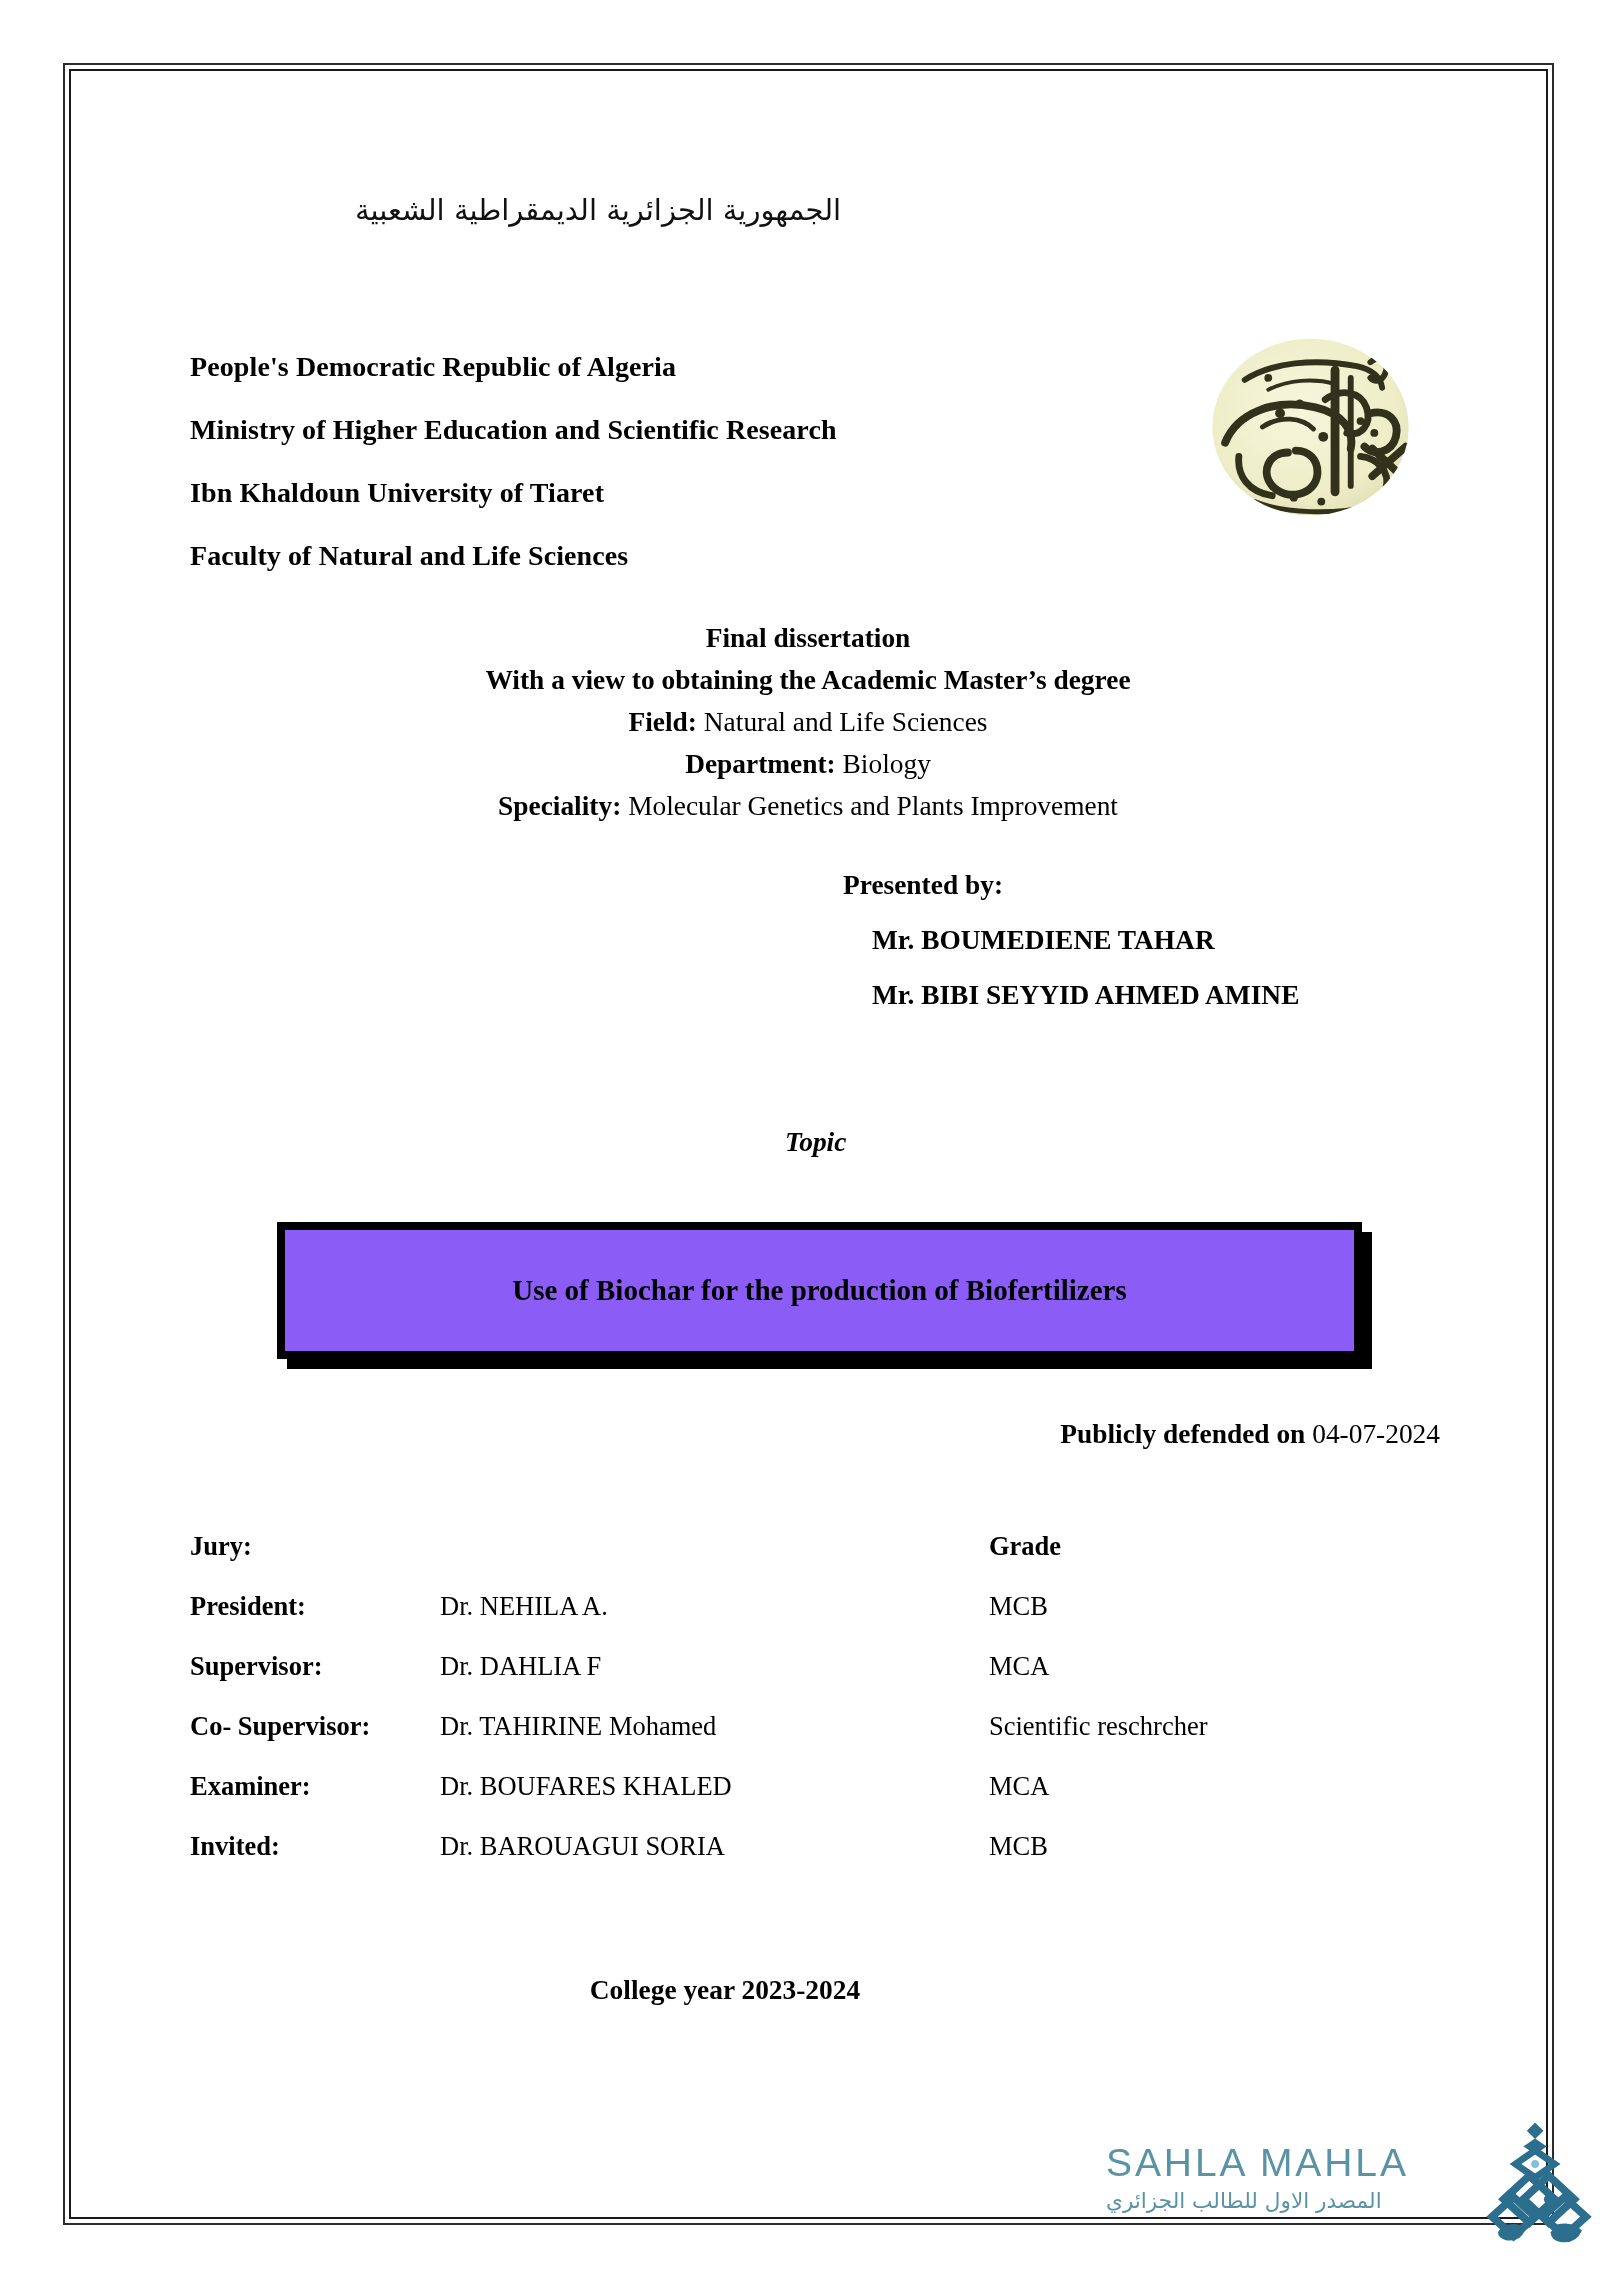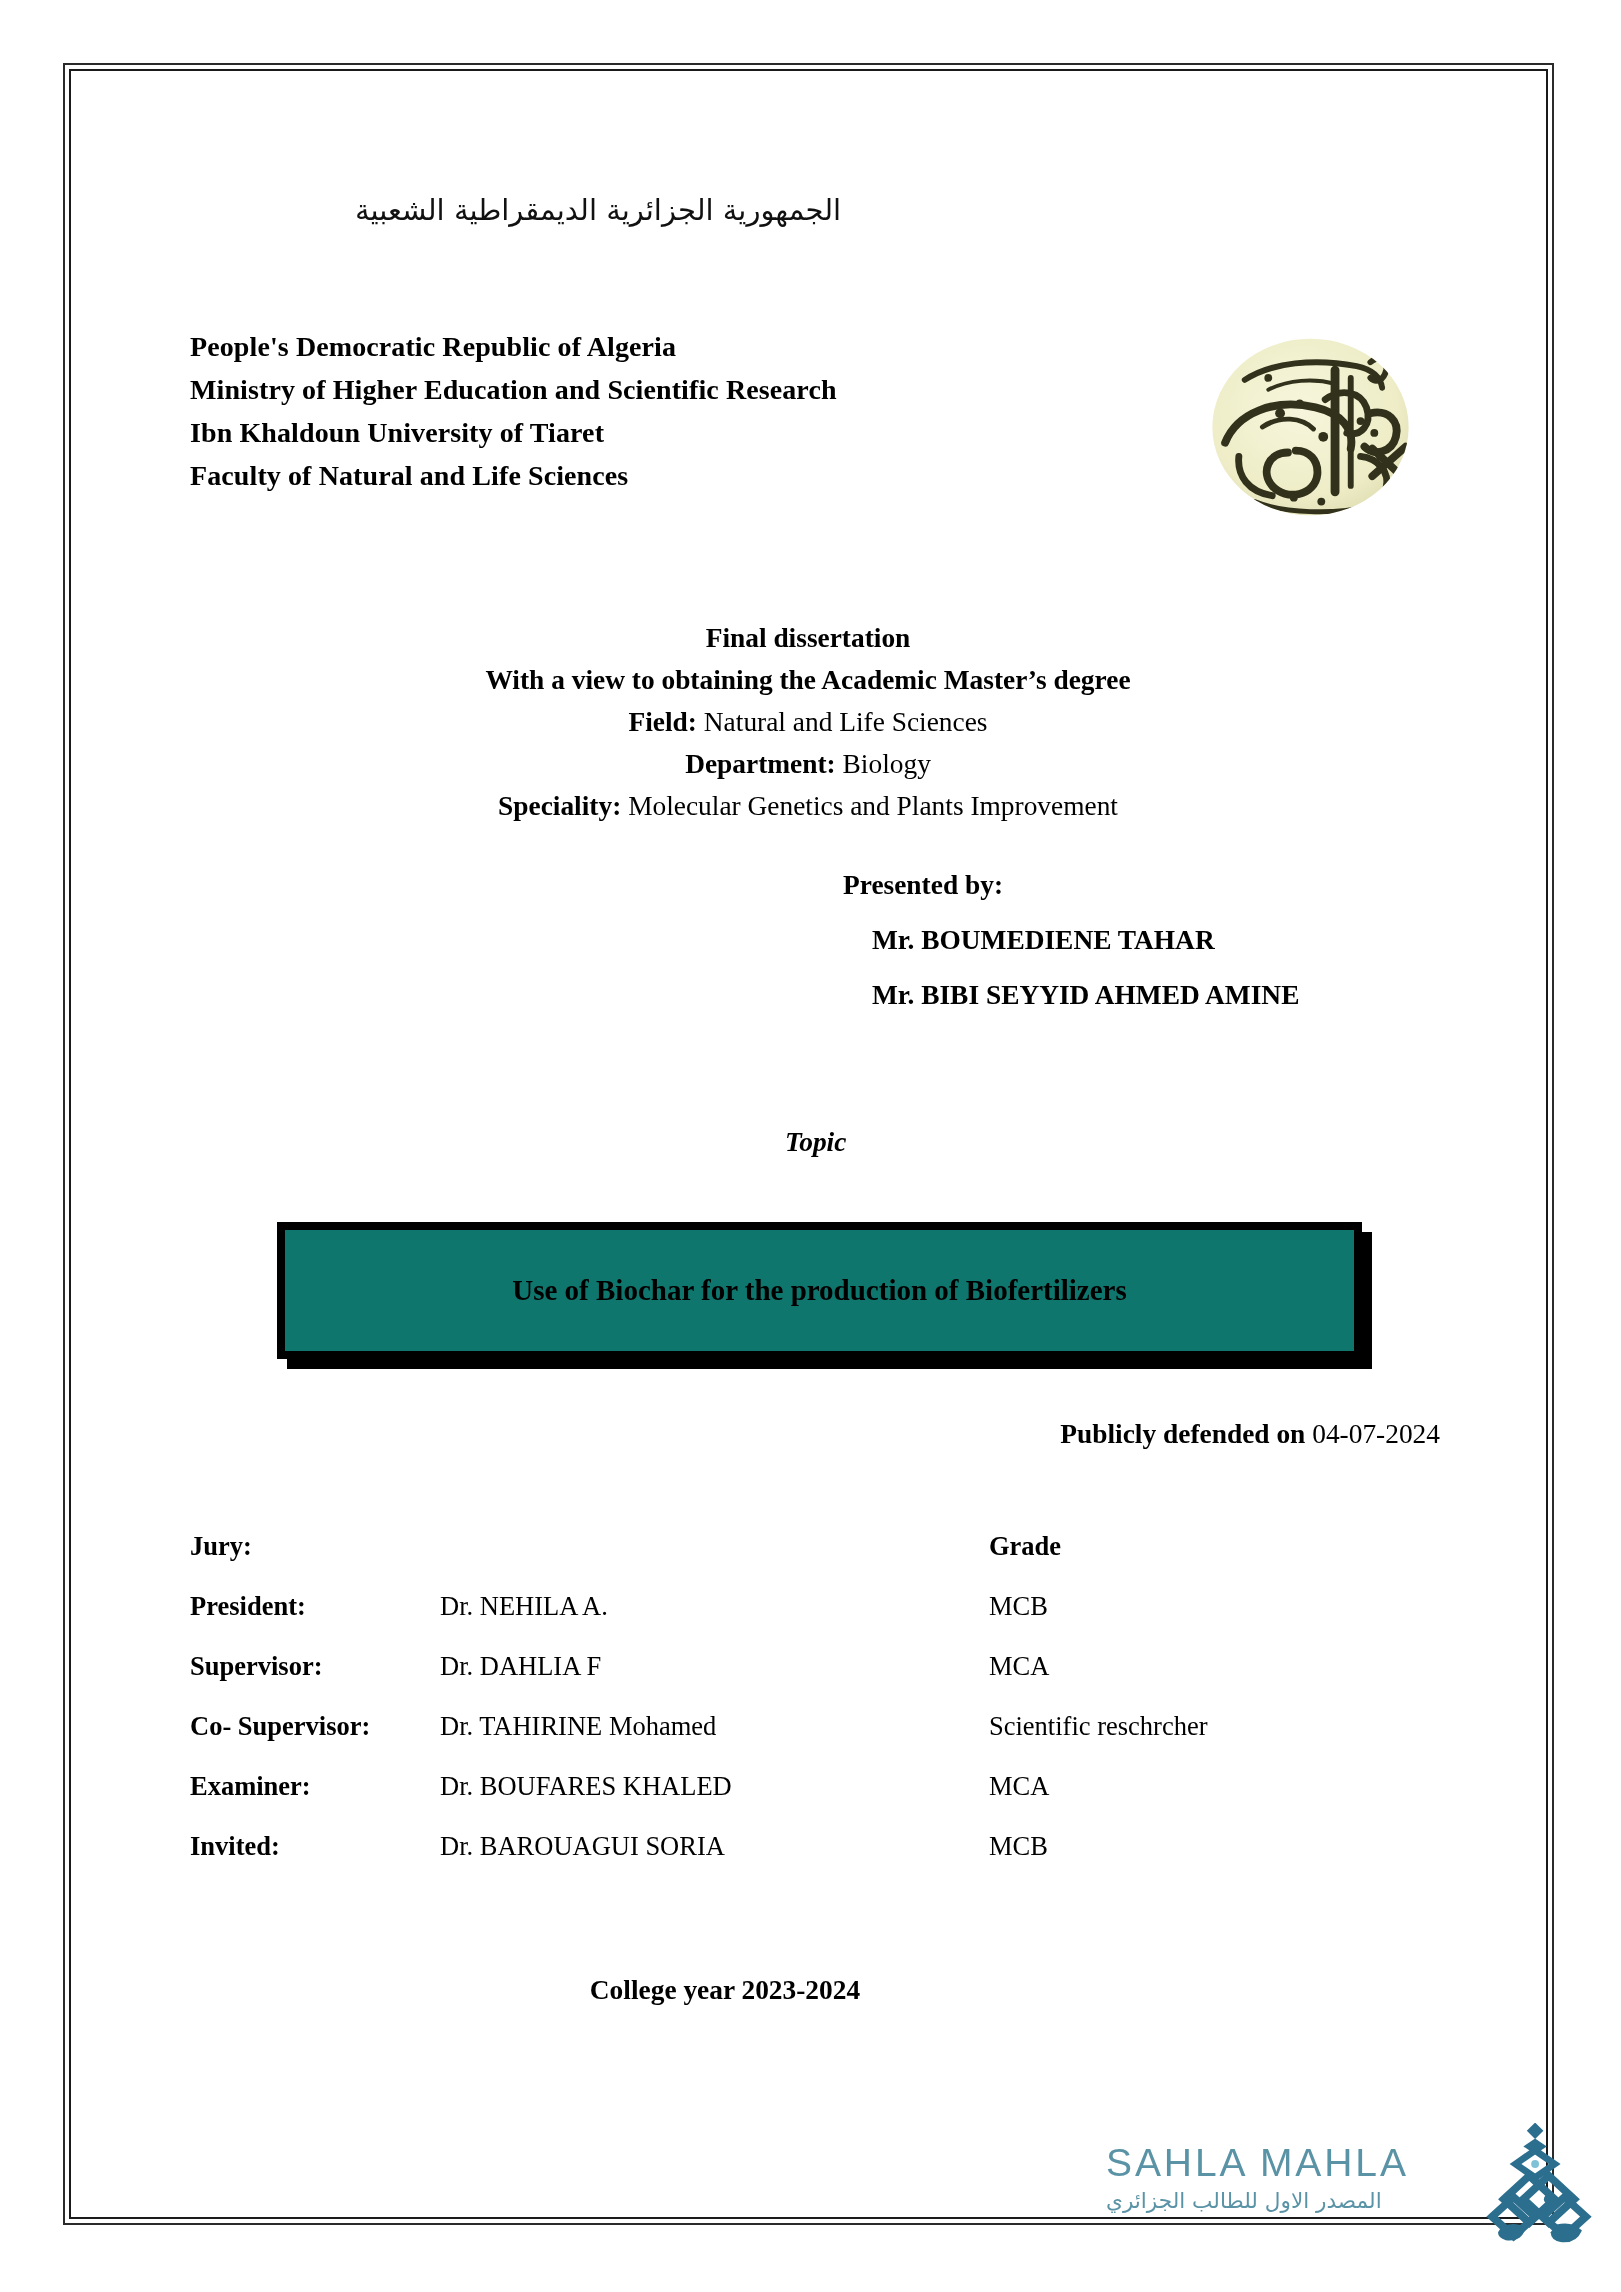--- a/index.html
+++ b/index.html
@@ -62,21 +62,21 @@
   
   #institution-block {
     position: absolute;
     left: 190px;
     top: 325px;
     font-weight: bold;
     font-size: 28px;
     line-height: 43px;
     white-space: nowrap;
   }
-  #institution-block div { letter-spacing: 0.1px; }
+  #institution-block div { letter-spacing: 0.1px; margin-top: 20px; }
 
   
   #university-logo {
     position: absolute;
     left: 1178px;
     top: 319px;
     width: 265px;
     height: 216px;
   }
 
@@ -133,21 +133,21 @@
     height: 137px;
     background: #000000;
   }
   #title-box {
     position: absolute;
     left: 0;
     top: 0;
     width: 1085px;
     height: 137px;
     border: 8.8px solid #000000;
-    background: #0f766e;
+    background: #8b5cf6;
     box-sizing: border-box;
     display: flex;
     align-items: center;
     justify-content: center;
   }
   #dissertation-title {
     font-weight: bold;
     font-size: 29px;
     text-align: center;
     padding: 0 17.6px;

